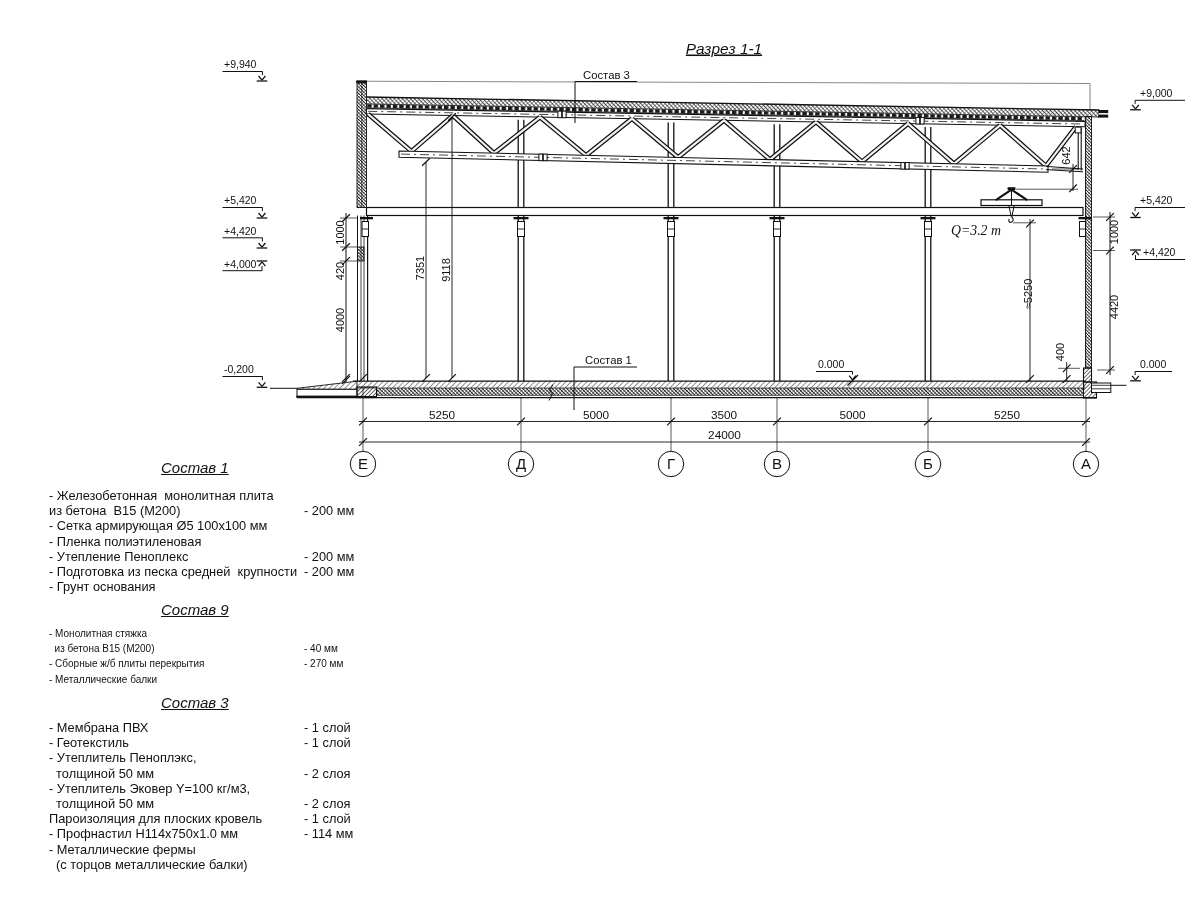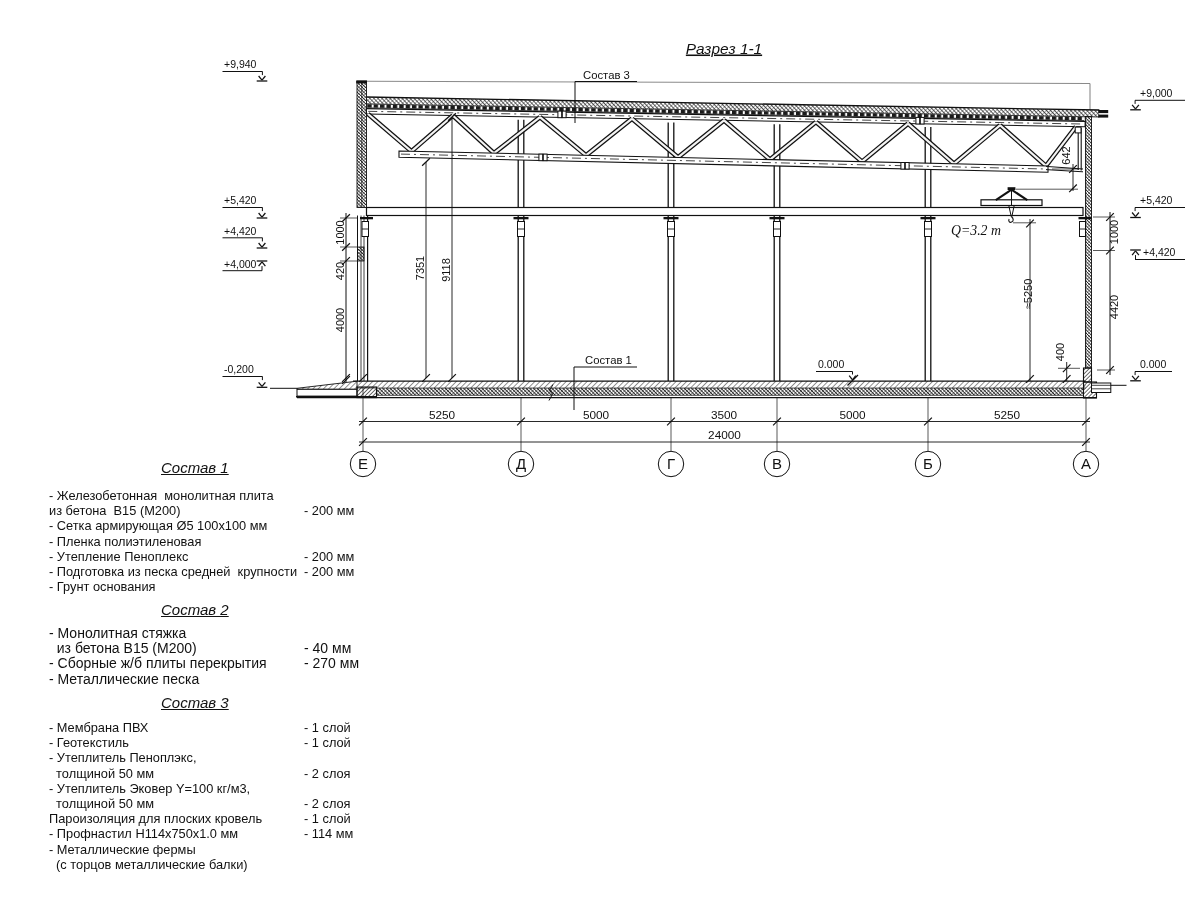--- a/index.html
+++ b/index.html
@@ -344,18 +344,18 @@
 <line x1="574.0" y1="367.0" x2="574.0" y2="410.0" stroke="#111" stroke-width="1.0" stroke-linecap="butt"></line>
 
 <line x1="342.1" y1="381.9" x2="349.9" y2="374.1" stroke="#111" stroke-width="1.2" stroke-linecap="butt"></line>
 <line x1="359.1" y1="381.9" x2="366.9" y2="374.1" stroke="#111" stroke-width="1.2" stroke-linecap="butt"></line>
 </svg></div>
 
 <div style="position:absolute;left:161px;top:459px;font-size:15px;font-style:italic;text-decoration:underline;">Состав 1</div>
 
 <div style="position:absolute;left:49px;top:488px;font-size:12.8px;line-height:15.2px;white-space:pre;"><div>- Железобетонная  монолитная плита</div><div>из бетона  В15 (М200)<span style="position:absolute;left:255px">- 200 мм</span></div><div>- Сетка армирующая Ø5 100х100 мм</div><div>- Пленка полиэтиленовая</div><div>- Утепление Пеноплекс<span style="position:absolute;left:255px">- 200 мм</span></div><div>- Подготовка из песка средней  крупности<span style="position:absolute;left:255px">- 200 мм</span></div><div>- Грунт основания</div></div>
 
-<div style="position:absolute;left:161px;top:601px;font-size:15px;font-style:italic;text-decoration:underline;">Состав 2</div>
-
-<div style="position:absolute;left:49px;top:626px;font-size:14px;line-height:15.2px;white-space:pre;"><div>- Монолитная стяжка</div><div>  из бетона В15 (М200)<span style="position:absolute;left:255px">- 40 мм</span></div><div>- Сборные ж/б плиты перекрытия<span style="position:absolute;left:255px">- 270 мм</span></div><div>- Металлические песка</div></div>
+<div style="position:absolute;left:161px;top:601px;font-size:15px;font-style:italic;text-decoration:underline;">Состав 9</div>
+
+<div style="position:absolute;left:49px;top:626px;font-size:10px;line-height:15.2px;white-space:pre;"><div>- Монолитная стяжка</div><div>  из бетона В15 (М200)<span style="position:absolute;left:255px">- 40 мм</span></div><div>- Сборные ж/б плиты перекрытия<span style="position:absolute;left:255px">- 270 мм</span></div><div>- Металлические балки</div></div>
 
 <div style="position:absolute;left:161px;top:694px;font-size:15px;font-style:italic;text-decoration:underline;">Состав 3</div>
 
 <div style="position:absolute;left:49px;top:720px;font-size:12.8px;line-height:15.2px;white-space:pre;"><div>- Мембрана ПВХ<span style="position:absolute;left:255px">- 1 слой</span></div><div>- Геотекстиль<span style="position:absolute;left:255px">- 1 слой</span></div><div>- Утеплитель Пеноплэкс,</div><div>  толщиной 50 мм<span style="position:absolute;left:255px">- 2 слоя</span></div><div>- Утеплитель Эковер Y=100 кг/м3,</div><div>  толщиной 50 мм<span style="position:absolute;left:255px">- 2 слоя</span></div><div>Пароизоляция для плоских кровель<span style="position:absolute;left:255px">- 1 слой</span></div><div>- Профнастил Н114х750х1.0 мм<span style="position:absolute;left:255px">- 114 мм</span></div><div>- Металлические фермы</div><div>  (с торцов металлические балки)</div></div>
 </body></html>

